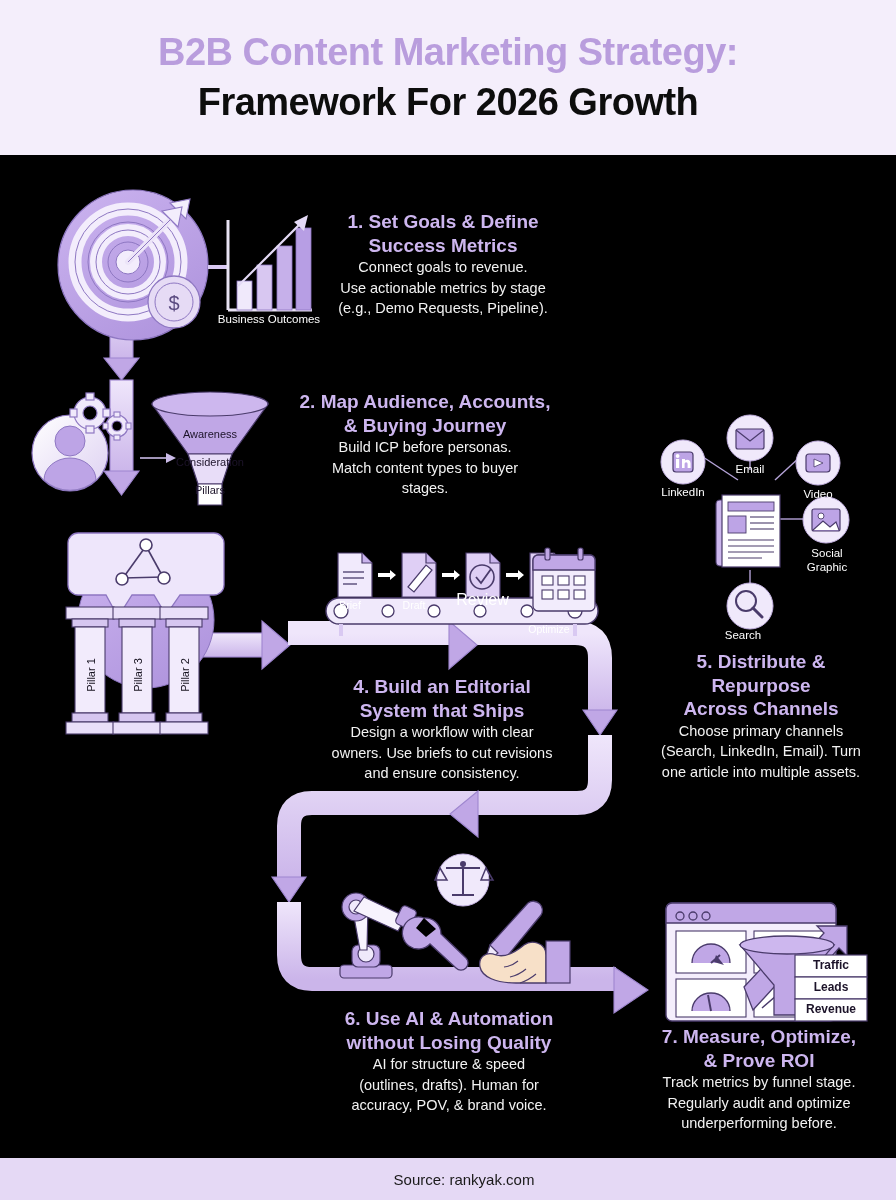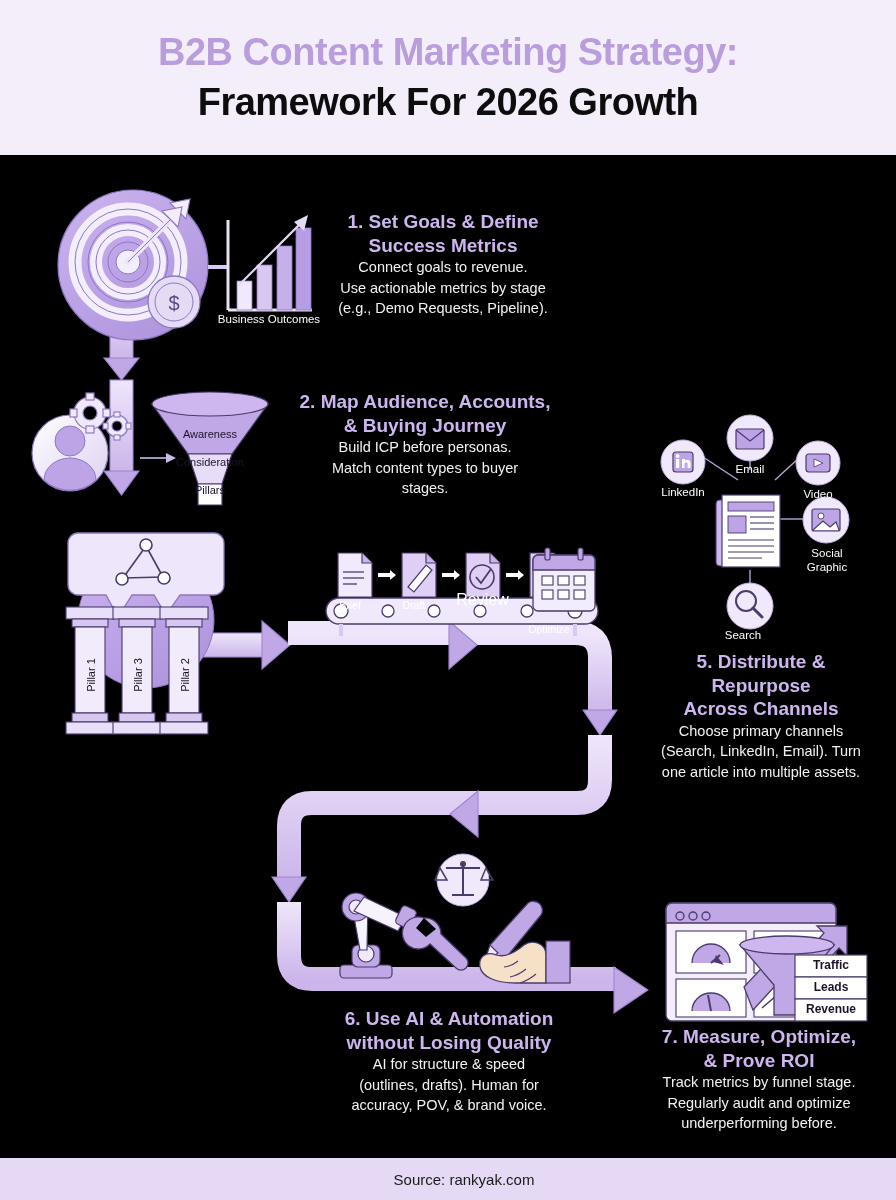--- a/index.html
+++ b/index.html
@@ -499,20 +499,27 @@
       <div class="step-title" style="white-space:pre-line;">2. Map Audience, Accounts,
 &amp; Buying Journey</div>
       <div class="step-body" style="white-space:pre-line;">Build ICP before personas.
 Match content types to buyer
 stages.</div>
     </div>
 
     <div class="block b3">
     </div>
 
+    <div class="block b4">
+      <div class="step-title" style="white-space:pre-line;">4. Build an Editorial
+System that Ships</div>
+      <div class="step-body" style="white-space:pre-line;">Design a workflow with clear
+owners. Use briefs to cut revisions
+and ensure consistency.</div>
+    </div>
 
     <div class="block b5">
       <div class="step-title" style="white-space:pre-line;">5. Distribute &amp;
 Repurpose
 Across Channels</div>
       <div class="step-body" style="white-space:pre-line;">Choose primary channels
 (Search, LinkedIn, Email). Turn
 one article into multiple assets.</div>
     </div>
 

